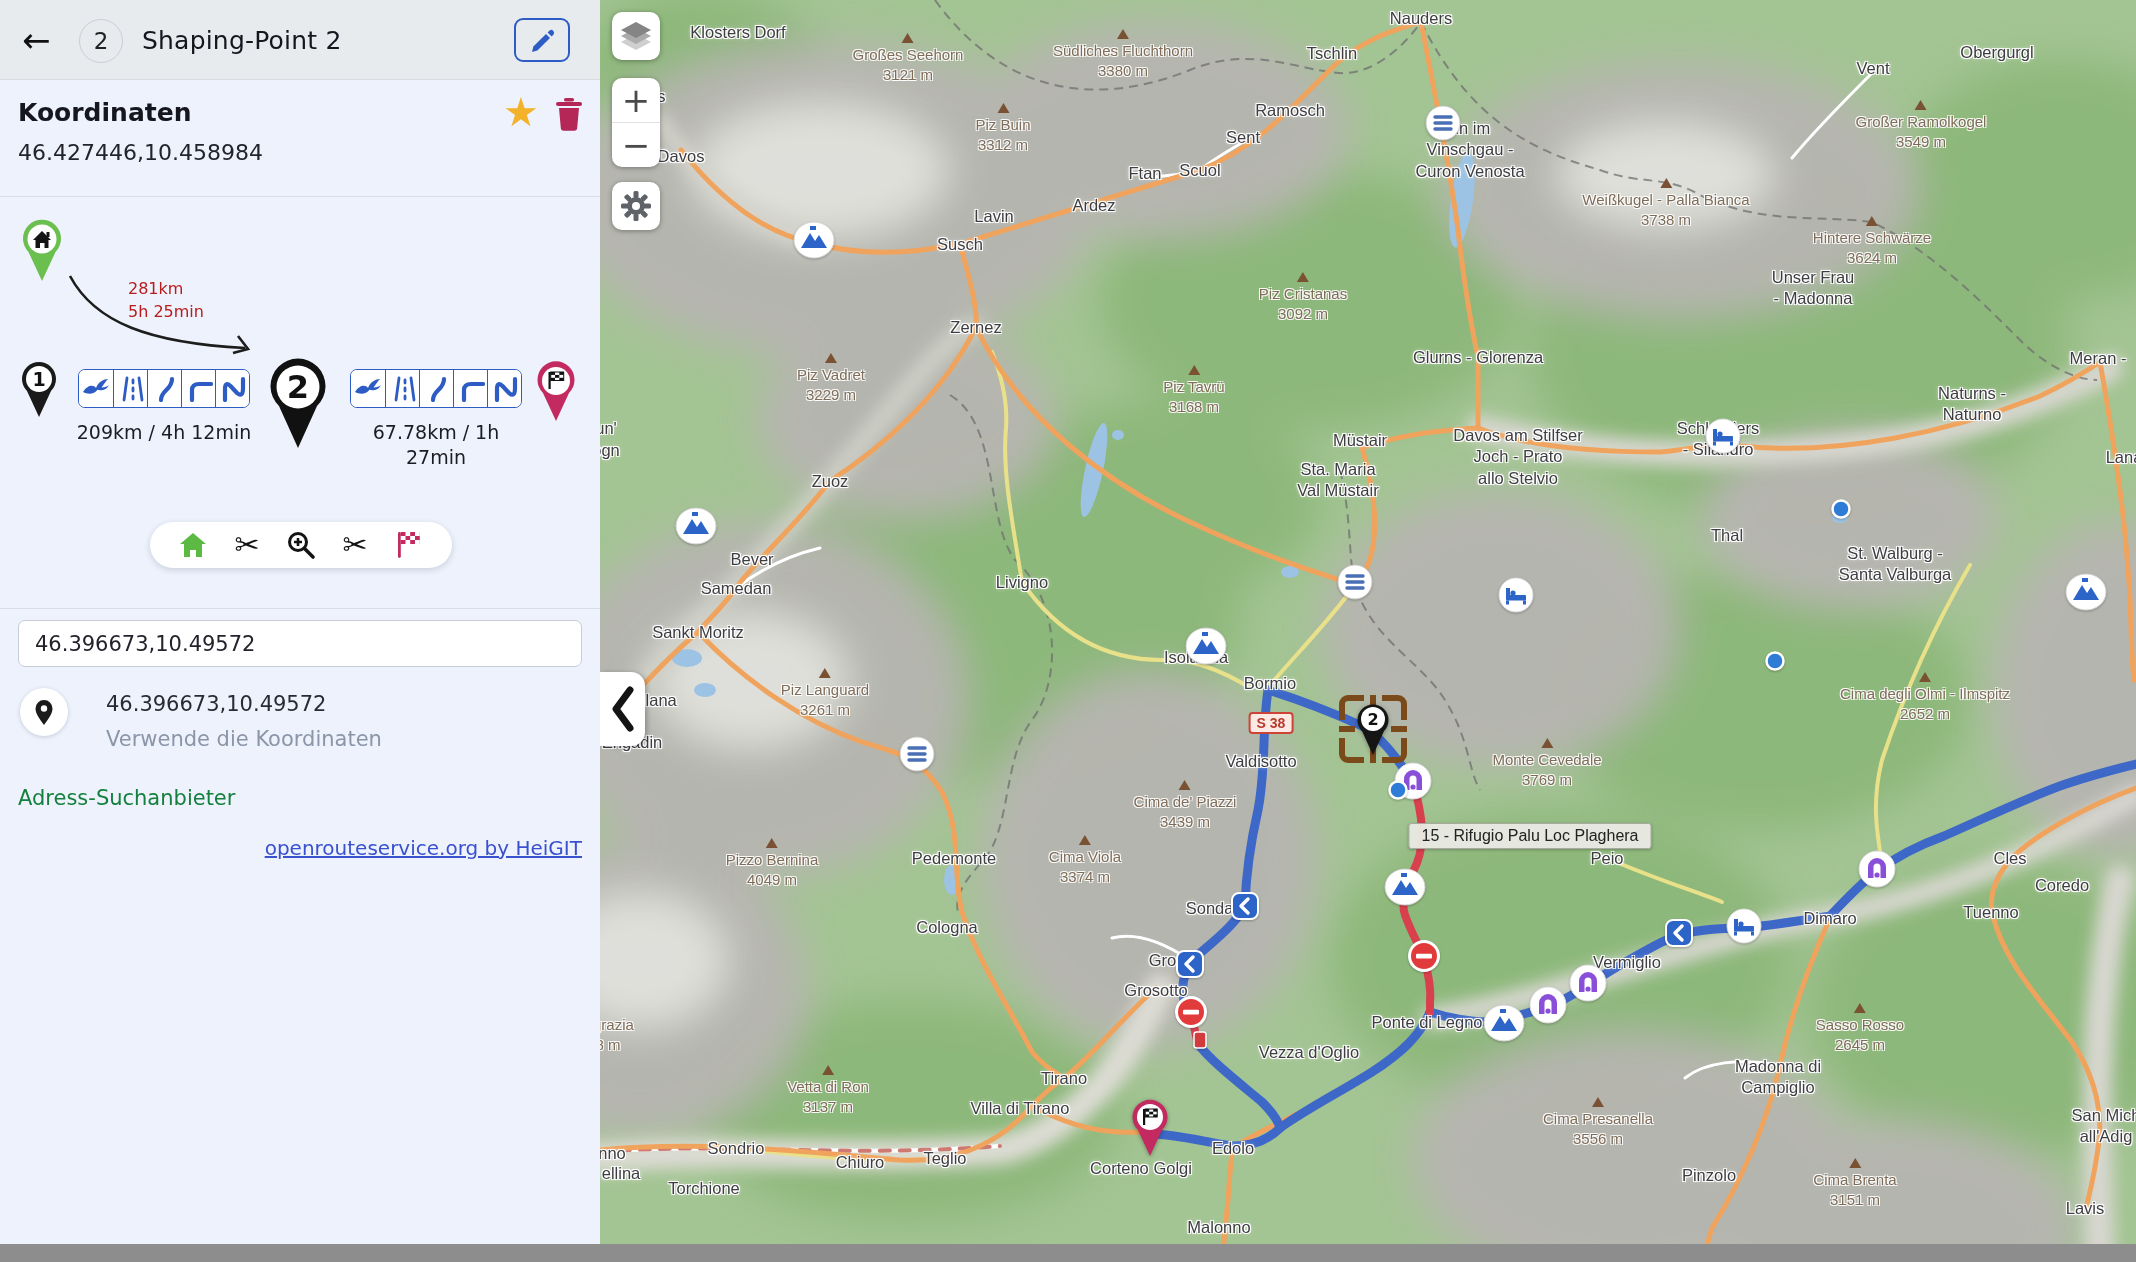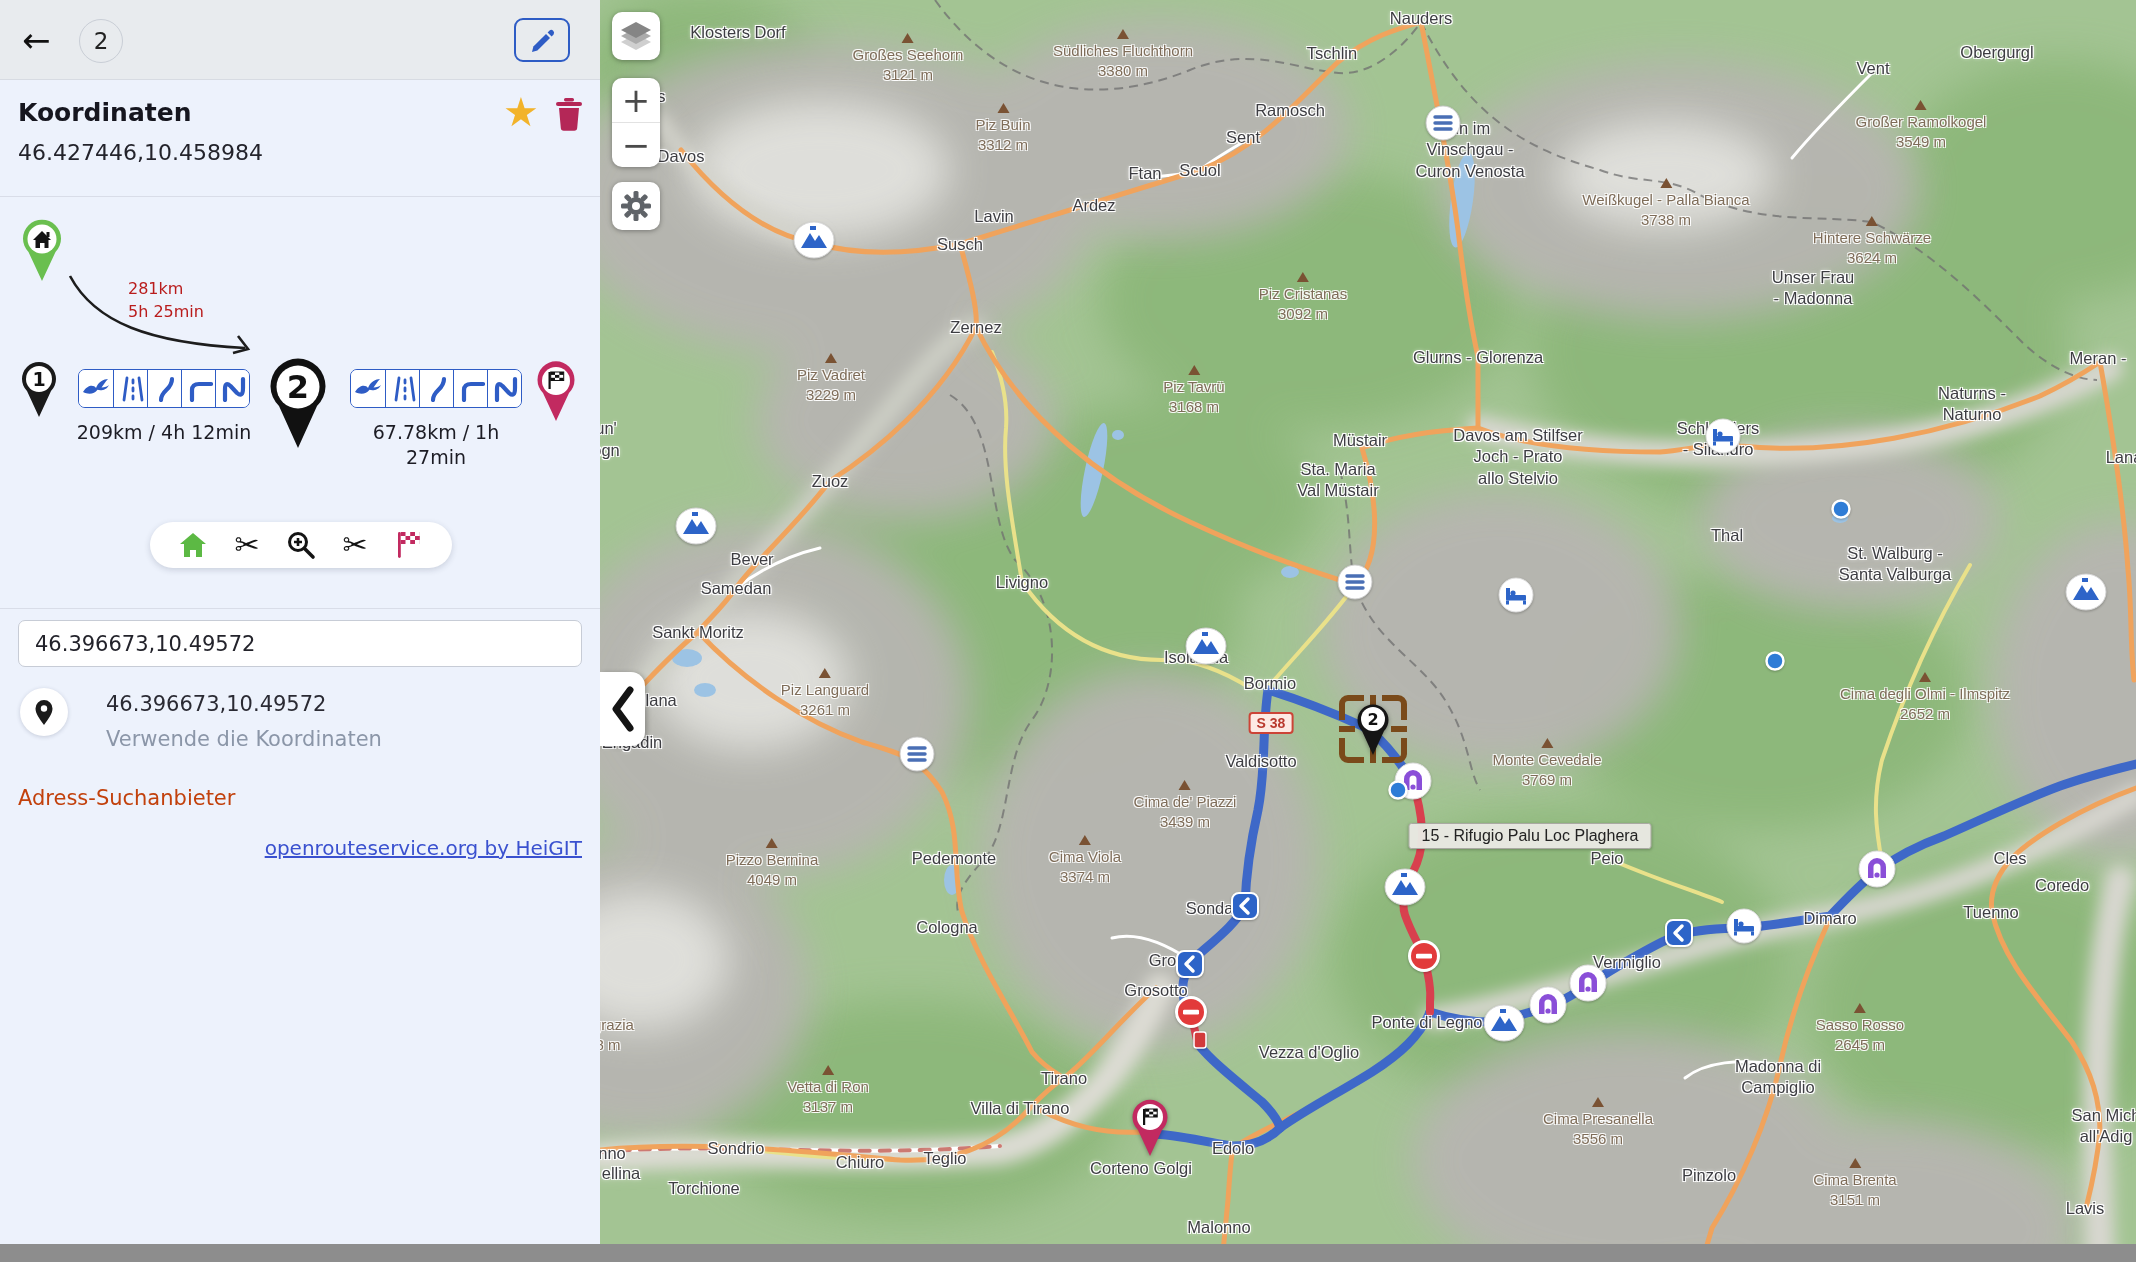--- a/index.html
+++ b/index.html
@@ -36,21 +36,21 @@
 
   .toolbar{position:absolute;left:150px;top:522px;width:302px;height:46px;background:#fff;border-radius:23px;box-shadow:0 2px 6px rgba(40,50,80,.18);display:flex;align-items:center;justify-content:space-around;padding:0 16px}
   .toolbar .tb{display:flex;align-items:center;justify-content:center;width:36px;height:36px;cursor:pointer}
   .sc{font-size:30px;color:#141414;line-height:1}
 
   .coord-input{position:absolute;left:18px;top:620px;width:564px;height:47px;border:1px solid #c7ccd6;border-radius:7px;background:#fff;font-family:"DejaVu Sans",sans-serif;font-size:21px;color:#23232b;padding:0 16px;outline:none}
   .sugg-ico{position:absolute;left:20px;top:688px;width:48px;height:48px;background:#fff;border-radius:50%;box-shadow:0 1px 4px rgba(40,50,80,.2);display:flex;align-items:center;justify-content:center;cursor:pointer}
   .sugg-t1{position:absolute;left:106px;top:692px;font-size:21px;color:#2a2a33;cursor:pointer}
   .sugg-t2{position:absolute;left:106px;top:727px;font-size:21px;color:#8b96a8;cursor:pointer}
 
-  .prov-label{position:absolute;left:18px;top:786px;font-size:21px;color:#c2410c}
+  .prov-label{position:absolute;left:18px;top:786px;font-size:21px;color:#15803d}
   .prov-select{position:absolute;left:320px;top:766px;width:262px;height:57px;background:#fff;border:1px solid #e2e6f0;border-radius:11px;box-shadow:0 1px 3px rgba(40,50,80,.10);display:flex;align-items:center;justify-content:center;gap:12px;font-size:21px;color:#23232b;cursor:pointer}
   .link{position:absolute;right:18px;top:836px;font-size:20px;color:#3a51cf;text-decoration:underline;cursor:pointer}
 
   
   .map{position:absolute;left:600px;top:0;width:1536px;height:1262px;overflow:hidden;background:#a3c493;z-index:1}
   .map svg.base{position:absolute;left:0;top:0}
   .mlabel{position:absolute;transform:translateX(-50%);text-align:center;white-space:nowrap;line-height:1.3;z-index:2;font-family:"Liberation Sans",sans-serif}
   .mlabel.t{color:#3d3d42;font-size:16.5px;text-shadow:-1px -1px 0 #fff,1px -1px 0 #fff,-1px 1px 0 #fff,1px 1px 0 #fff,0 0 4px #fff}
   .mlabel.p{color:#7e6c58;font-size:15px;text-shadow:-1px -1px 0 rgba(255,255,255,.85),1px -1px 0 rgba(255,255,255,.85),-1px 1px 0 rgba(255,255,255,.85),1px 1px 0 rgba(255,255,255,.85)}
   .tri{width:0;height:0;border-left:6px solid transparent;border-right:6px solid transparent;border-bottom:10px solid #7a5233;margin:0 auto 2px}
@@ -718,20 +718,21 @@
     <svg width="26" height="46" viewBox="0 0 26 46">
       <polyline points="20,4 6,23 20,42" fill="none" stroke="#141414" stroke-width="7" stroke-linecap="round" stroke-linejoin="round"></polyline>
     </svg>
   </div>
 </div>
 
 <div class="sidebar">
   <div class="sb-header">
     <div class="back">←</div>
     <div class="badge">2</div>
+    <div class="sb-title">Shaping-Point 2</div>
     <div class="edit-btn">
       <svg width="30" height="30" viewBox="0 0 30 30">
         <path d="M5 27 l1.4-5.4 L19 9 l4 4 L10.4 25.6 Z" fill="#2e5cc5"></path>
         <path d="M20.6 7.4 l4 4 l2-2 a2.9 2.9 0 0 0 -4 -4 Z" fill="#2e5cc5"></path>
       </svg>
     </div>
   </div>
 
   <div class="koord-h">Koordinaten</div>
   <div class="star">★</div>

